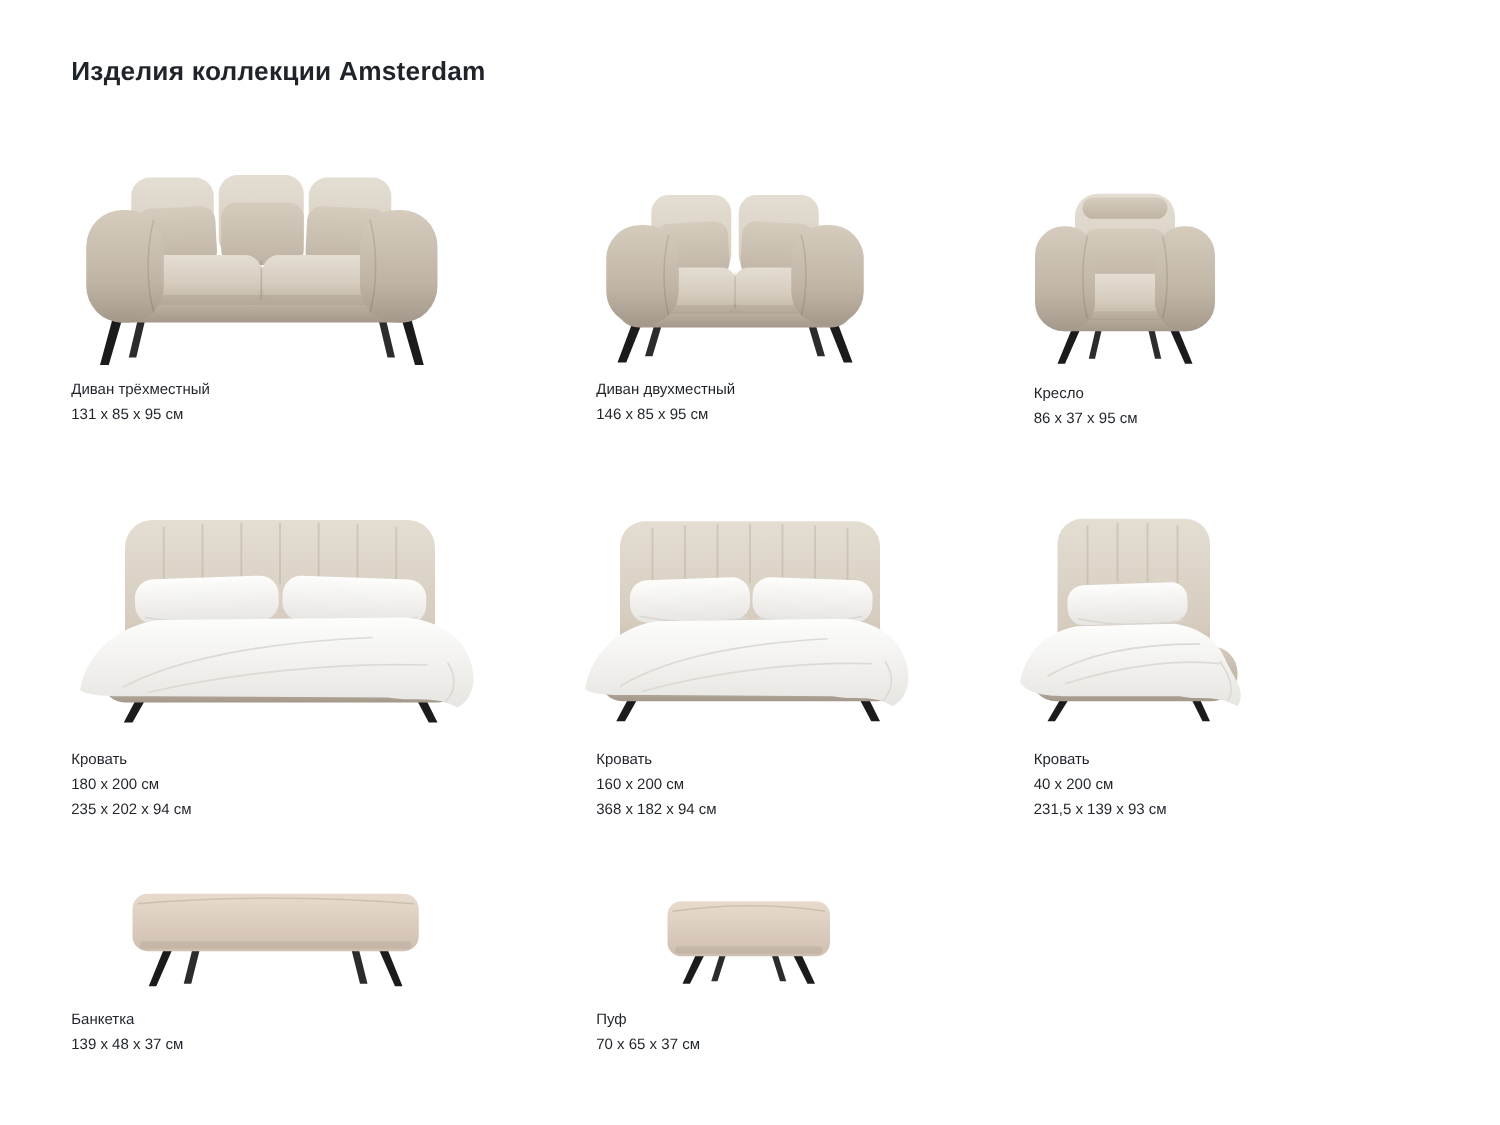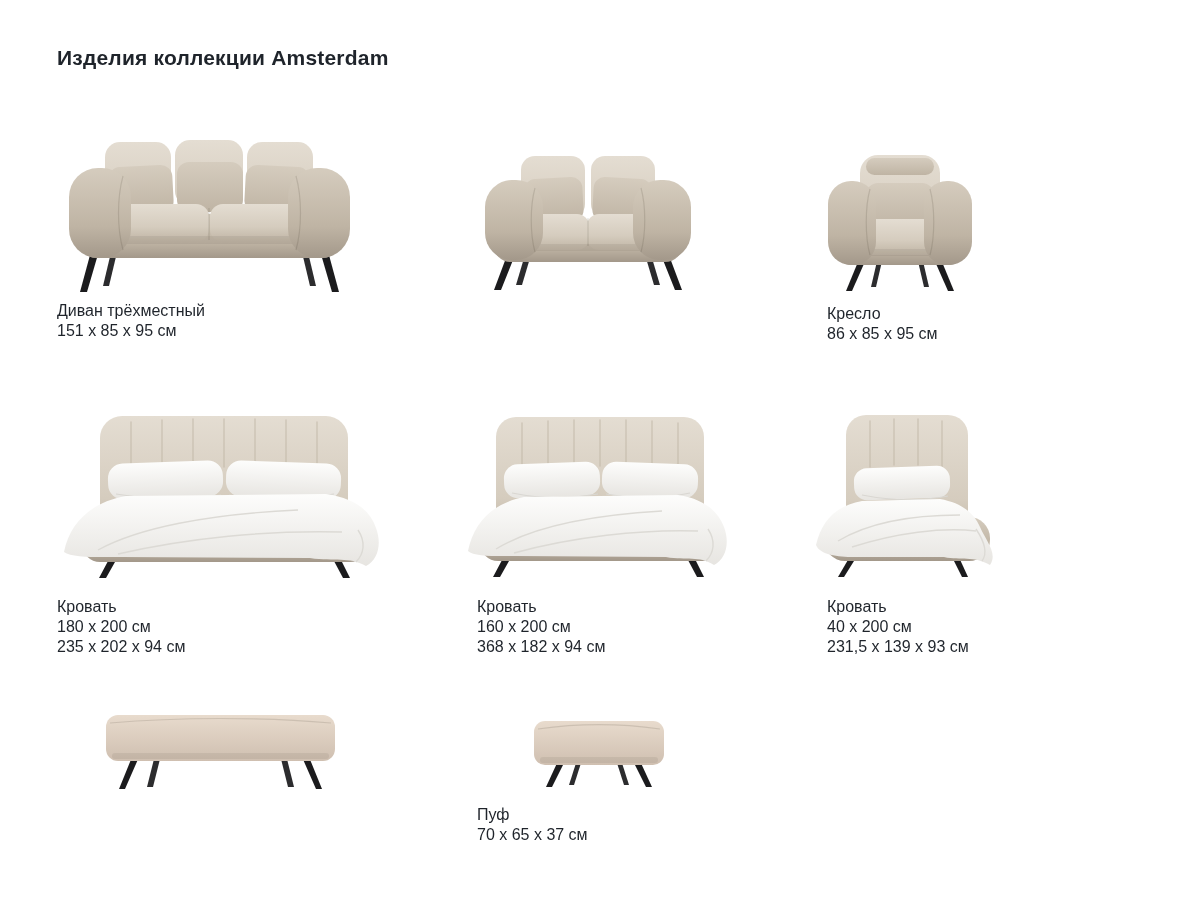--- a/index.html
+++ b/index.html
@@ -7,21 +7,21 @@
     --fabric:#d5ccbe; --fabric-light:#e4ddd2; --fabric-dark:#bfb4a4; --fabric-shadow:#a3988a;
     --velvet-light:#e8dbcd; --velvet-dark:#cfbfb0;
     --bedding:#fdfdfc; --bedding-shadow:#e7e5e1; --legs:#1b1b1d;
   }
   *{margin:0;padding:0;box-sizing:border-box;}
   html,body{background:var(--background);}
   .page{position:relative;width:1200px;height:900px;background:var(--background);
         font-family:"Liberation Sans", sans-serif;color:var(--text);overflow:hidden;border-radius:11px;}
   .title{position:absolute;font-size:21px;font-weight:600;letter-spacing:.2px;}
   .card{position:absolute;}
-  .label{position:absolute;font-size:16px;line-height:20px;}
+  .label{position:absolute;font-size:12px;line-height:20px;}
   .p-name{white-space:nowrap;}
   .p-dims{white-space:nowrap;}
   .leg{fill:var(--legs);}
   .leg-rear{fill:#2c2c2e;}
   .channel{stroke:var(--fabric-dark);stroke-opacity:.55;stroke-width:1.5;stroke-linecap:round;}
   .fold{stroke:#dcdad5;stroke-width:1.4;fill:none;}
   .crease{stroke:#d9d7d2;stroke-width:1.2;fill:none;}
   .seam{stroke:rgba(60,50,35,.14);stroke-width:1.2;fill:none;}
   .shade{fill:rgba(90,80,65,.10);}
   .s-fl{stop-color:var(--fabric-light);} .s-fm{stop-color:var(--fabric);}
@@ -223,46 +223,54 @@
       <polygon class="leg" points="109,44 116,44 128,70 122,70"></polygon>
       <polygon class="leg-rear" points="93,46 98,46 105,68 100,68"></polygon>
       <rect x="10" y="4" width="130" height="44" rx="11" fill="url(#gVelvet)"></rect>
       <path class="seam" d="M14 12 C55 6 95 6 136 12"></path>
       <rect class="shade" x="16" y="40" width="118" height="6" rx="3"></rect>
     </svg>
   </figure>
 
   <div class="label" style="left:57px;top:301px">
     <div class="p-name">Диван трёхместный</div>
-    <div class="p-dims">151 x 85 x 95 см</div>
-  </div>
-
+    <div class="p-dims">131 x 85 x 95 см</div>
+  </div>
+
+  <div class="label" style="left:477px;top:301px">
+    <div class="p-name">Диван двухместный</div>
+    <div class="p-dims">146 x 85 x 95 см</div>
+  </div>
 
   <div class="label" style="left:827px;top:304px">
     <div class="p-name">Кресло</div>
-    <div class="p-dims">86 x 85 x 95 см</div>
+    <div class="p-dims">86 x 37 x 95 см</div>
   </div>
 
   <div class="label" style="left:57px;top:597px">
     <div class="p-name">Кровать</div>
     <div class="p-dims">180 x 200 см</div>
     <div class="p-dims">235 x 202 x 94 см</div>
   </div>
 
   <div class="label" style="left:477px;top:597px">
     <div class="p-name">Кровать</div>
     <div class="p-dims">160 x 200 см</div>
     <div class="p-dims">368 x 182 x 94 см</div>
   </div>
 
   <div class="label" style="left:827px;top:597px">
     <div class="p-name">Кровать</div>
     <div class="p-dims">40 x 200 см</div>
     <div class="p-dims">231,5 x 139 x 93 см</div>
   </div>
 
+  <div class="label" style="left:57px;top:805px">
+    <div class="p-name">Банкетка</div>
+    <div class="p-dims">139 x 48 x 37 см</div>
+  </div>
 
   <div class="label" style="left:477px;top:805px">
     <div class="p-name">Пуф</div>
     <div class="p-dims">70 x 65 x 37 см</div>
   </div>
 
 </div>
 
 </body></html>

